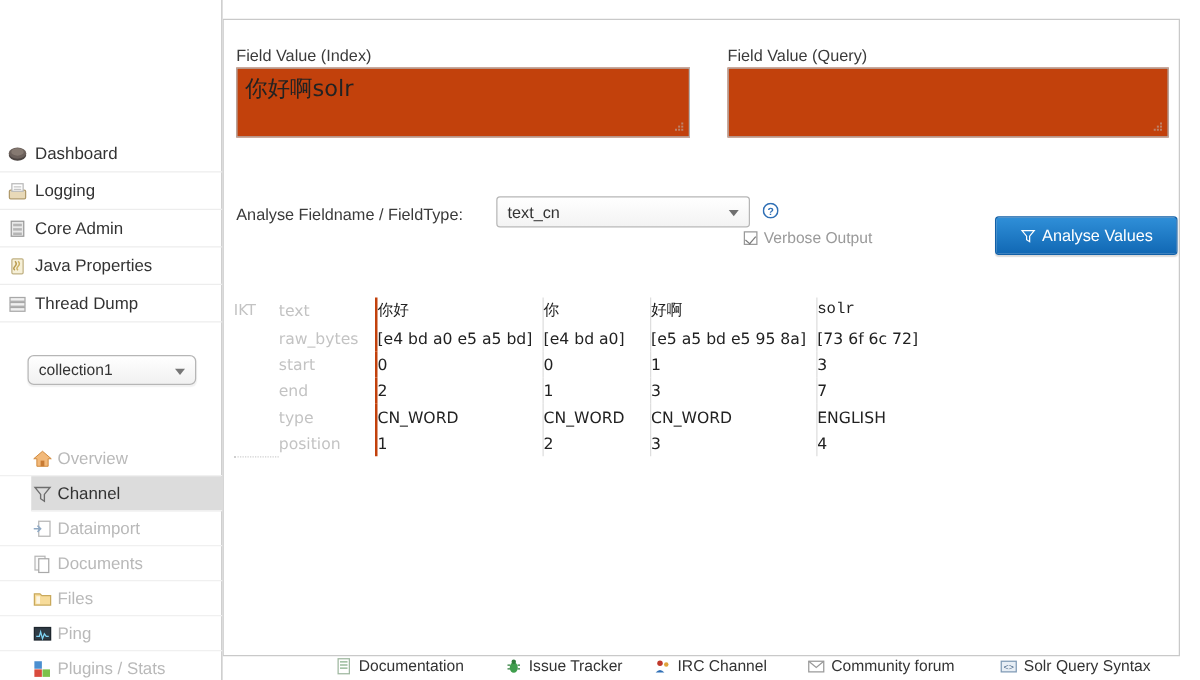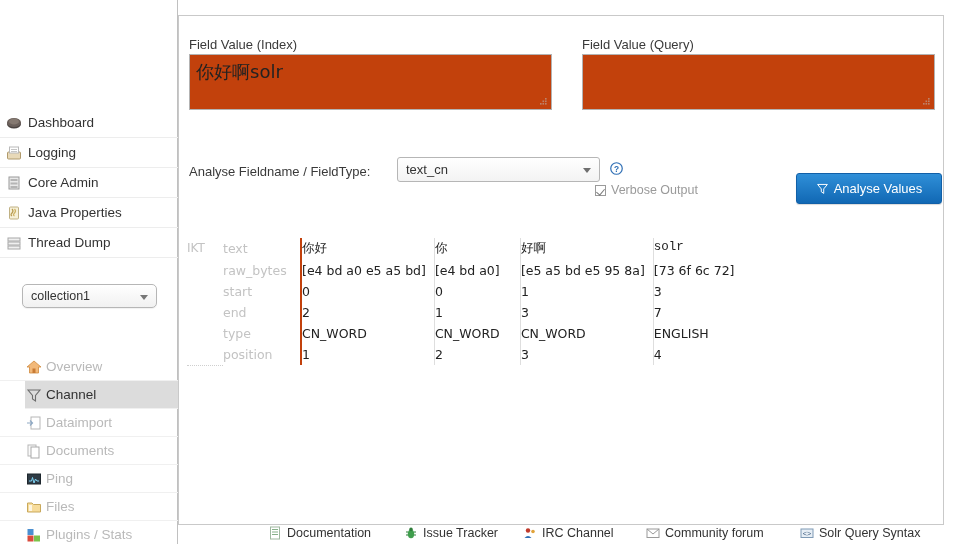--- a/index.html
+++ b/index.html
@@ -300,31 +300,31 @@
       </div>
       <div class="nav-item">
         <svg class="ico" viewBox="0 0 16 16">
           <rect x="2" y="2" width="8" height="11" fill="#fafafa" stroke="#b7b7b7"></rect>
           <rect x="5" y="4" width="8" height="11" fill="#fff" stroke="#a9a9a9"></rect>
         </svg>
         <span>Documents</span>
       </div>
       <div class="nav-item">
         <svg class="ico" viewBox="0 0 16 16">
+          <path d="M1.5 4 H6 L7.5 5.5 H14.5 V13 H1.5 Z" fill="#f7dc9b" stroke="#c9a95c"></path>
+          <rect x="3" y="6" width="3" height="6" fill="#fff" opacity=".7"></rect>
+        </svg>
+        <span>Files</span>
+      </div>
+      <div class="nav-item">
+        <svg class="ico" viewBox="0 0 16 16">
           <rect x="1.5" y="3" width="13" height="10" fill="#2f3b45" stroke="#1d262d"></rect>
           <path d="M3 10 L5.5 10 L6.5 6.5 L8 12 L9.5 8 L11 10 H13" stroke="#7fd4f5" fill="none" stroke-width="1"></path>
         </svg>
         <span>Ping</span>
-      </div>
-      <div class="nav-item">
-        <svg class="ico" viewBox="0 0 16 16">
-          <path d="M1.5 4 H6 L7.5 5.5 H14.5 V13 H1.5 Z" fill="#f7dc9b" stroke="#c9a95c"></path>
-          <rect x="3" y="6" width="3" height="6" fill="#fff" opacity=".7"></rect>
-        </svg>
-        <span>Files</span>
       </div>
       <div class="nav-item">
         <svg class="ico" viewBox="0 0 16 16">
           <rect x="1.5" y="2" width="6" height="6" fill="#4b8fd0"></rect>
           <rect x="1.5" y="8.5" width="6" height="6" fill="#d94b3d"></rect>
           <rect x="8" y="8.5" width="6" height="6" fill="#7cc24a"></rect>
         </svg>
         <span>Plugins / Stats</span>
       </div>
     </div>

